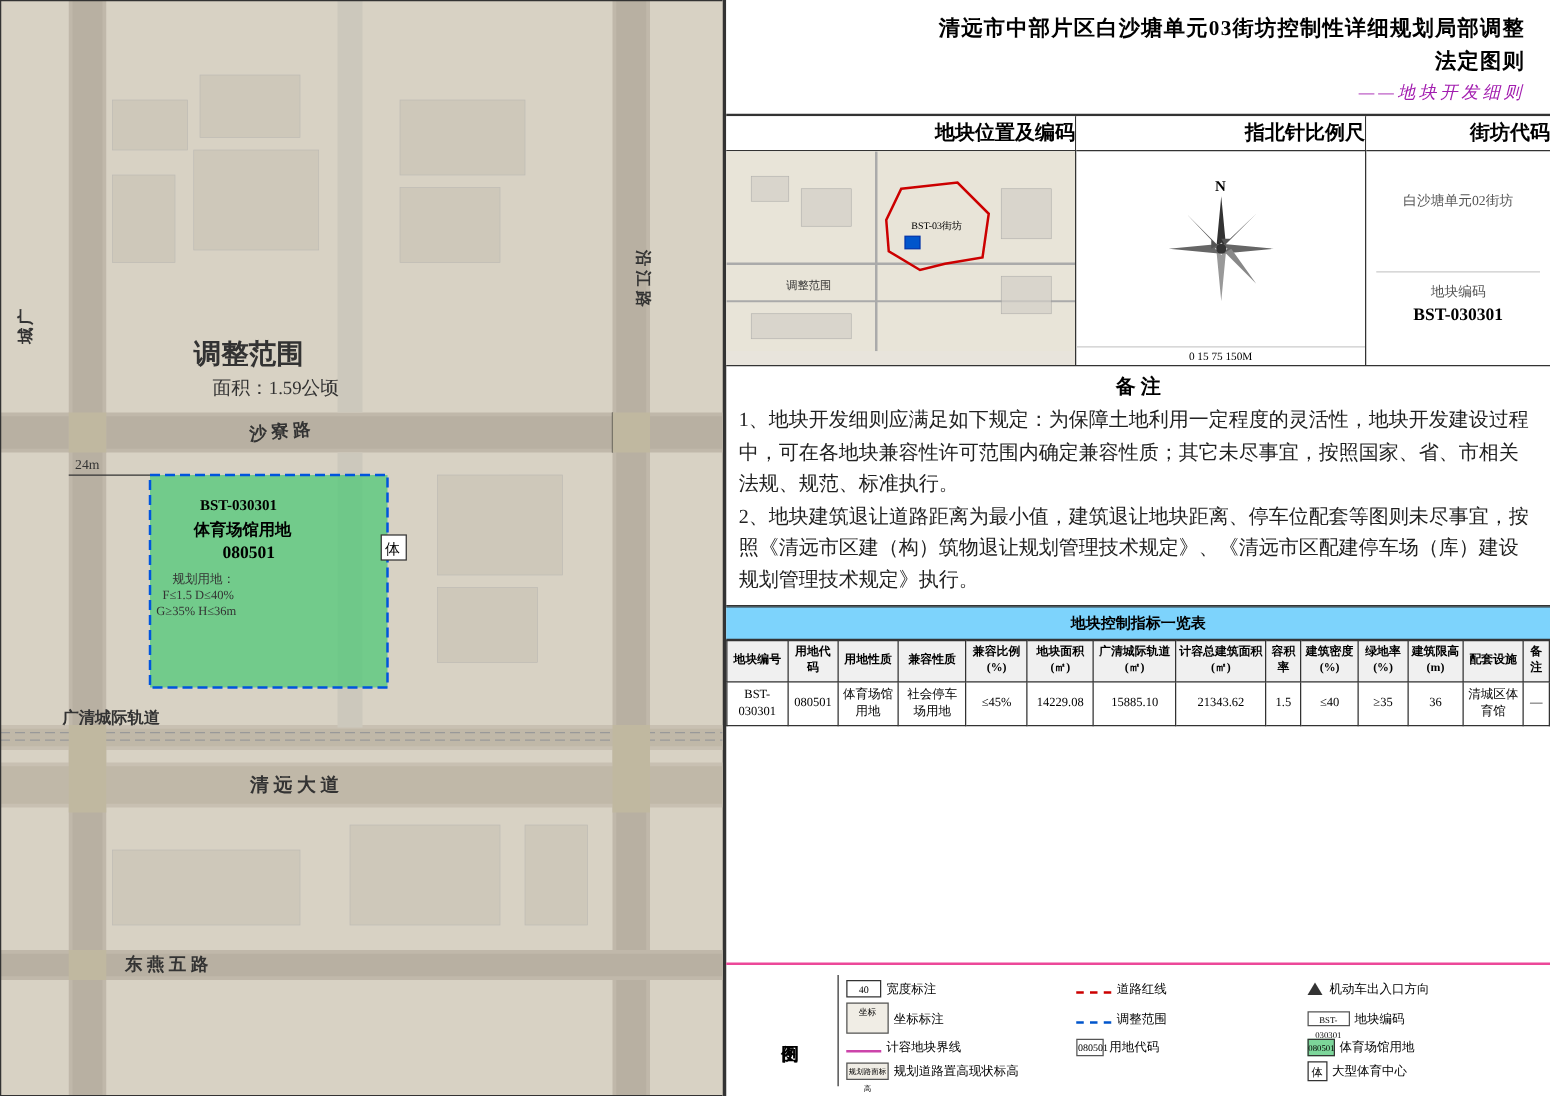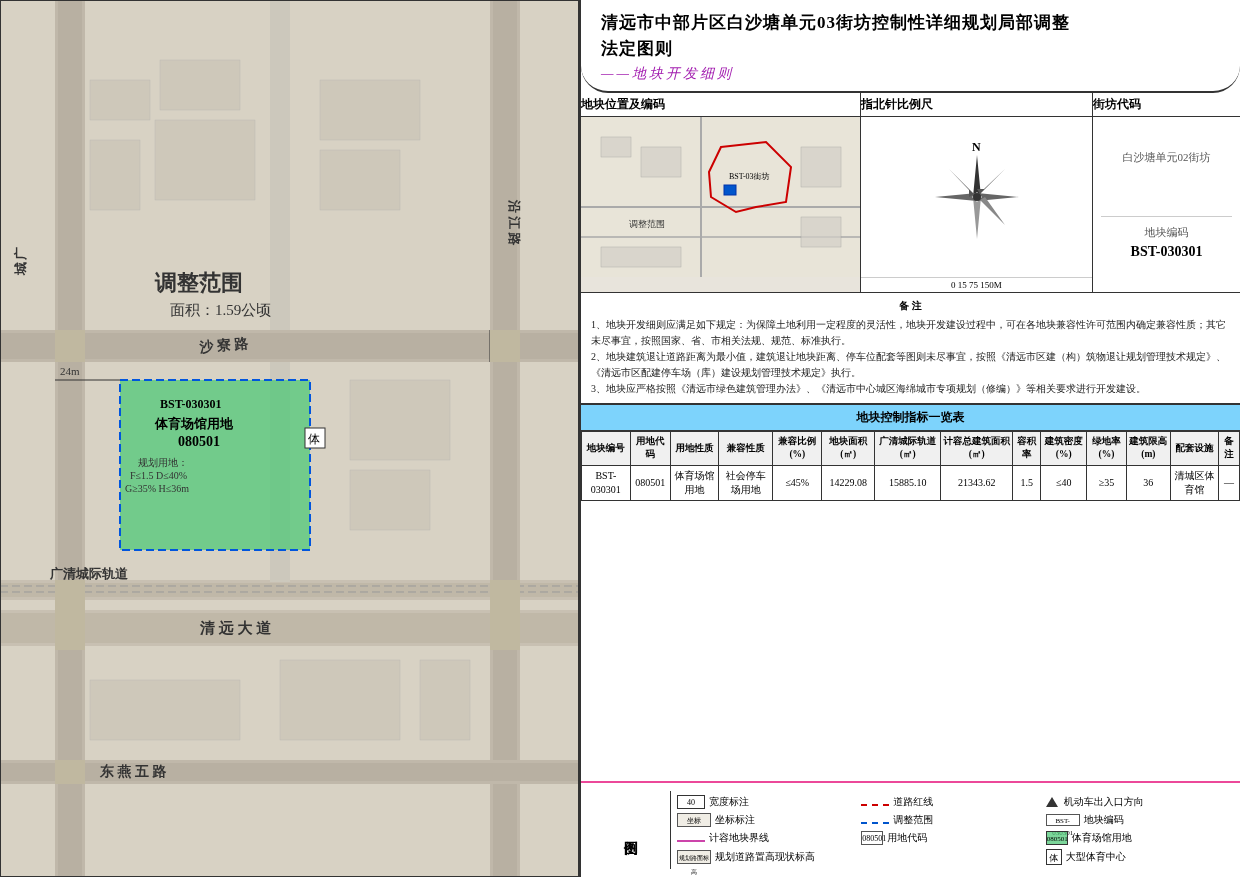--- a/index.html
+++ b/index.html
@@ -37,23 +37,22 @@
       background: #fff;
       display: flex;
       flex-direction: column;
       border-left: 1px solid #333;
     }
 
     
     .title-section {
       border-bottom: 2px solid #333;
       padding: 10px 20px 8px;
-      text-align: left;
+      text-align: right;
       background: #fff;
-      border-radius: 27px;
     }
 
     .main-title {
       font-size: 17px;
       font-weight: bold;
       color: #000;
       line-height: 1.5;
       letter-spacing: 1px;
     }
 
@@ -74,22 +73,22 @@
     }
 
     .map-thumbnail {
       width: 280px;
       border-right: 1px solid #333;
       display: flex;
       flex-direction: column;
     }
 
     .section-header {
-      text-align: left;
-      font-size: 12px;
+      text-align: right;
+      font-size: 16px;
       font-weight: bold;
       padding: 3px 0;
       border-bottom: 1px solid #333;
       background: #fff;
     }
 
     .compass-section {
       width: 232px;
       border-right: 1px solid #333;
       display: flex;
@@ -103,27 +102,27 @@
     }
 
     
     .notes-section {
       border-bottom: 1px solid #333;
       padding: 6px 10px;
     }
 
     .notes-header {
       text-align: center;
-      font-size: 10px;
+      font-size: 16px;
       font-weight: bold;
       margin-bottom: 4px;
     }
 
     .notes-text {
-      font-size: 10px;
+      font-size: 16px;
       color: #222;
       line-height: 1.6;
     }
 
     
     .table-section {
       flex: 1;
       padding: 0;
     }
 
@@ -375,21 +374,20 @@
             <div style="font-size:14px;font-weight:bold;">BST-030301</div>
           </div>
         </div>
       </div>
     </div>
 
     <div class="notes-section">
       <div class="notes-header">备 注</div>
       <div class="notes-text">1、地块开发细则应满足如下规定：为保障土地利用一定程度的灵活性，地块开发建设过程中，可在各地块兼容性许可范围内确定兼容性质；其它未尽事宜，按照国家、省、市相关法规、规范、标准执行。</div>
       <div class="notes-text">2、地块建筑退让道路距离为最小值，建筑退让地块距离、停车位配套等图则未尽事宜，按照《清远市区建（构）筑物退让规划管理技术规定》、《清远市区配建停车场（库）建设规划管理技术规定》执行。</div>
-      <div class="notes-text">3、地块应严格按照《清远市绿色建筑管理办法》、《清远市中心城区海绵城市专项规划（修编）》等相关要求进行开发建设。</div>
     </div>
 
     <div class="table-section">
       <div class="table-header">地块控制指标一览表</div>
       <table class="data-table">
         <thead>
           <tr>
             <th>地块编号</th>
             <th>用地代码</th>
             <th>用地性质</th>
@@ -439,21 +437,21 @@
           <div class="legend-item">
             <span style="display:inline-block;width:28px;height:2px;border-top:2px dashed #cc0000;margin-top:6px;"></span>
             <span>道路红线</span>
           </div>
           <div class="legend-item">
             <span style="display:inline-block;width:0;height:0;border-left:6px solid transparent;border-right:6px solid transparent;border-bottom:10px solid #333;margin-right:2px;"></span>
             <span>机动车出入口方向</span>
           </div>
 
           <div class="legend-item">
-            <span style="display:inline-block;width:34px;height:14px;border:1px solid #555;background:#f0ede5;font-size:7px;text-align:center;line-height:14px;">坐标</span>
+            <span style="display:inline-block;width:34px;height:25px;border:1px solid #555;background:#f0ede5;font-size:7px;text-align:center;line-height:14px;">坐标</span>
             <span>坐标标注</span>
           </div>
           <div class="legend-item">
             <span style="display:inline-block;width:28px;height:2px;border-top:2px dashed #0055cc;margin-top:6px;"></span>
             <span>调整范围</span>
           </div>
           <div class="legend-item">
             <span style="display:inline-block;width:34px;height:12px;border:1px solid #555;background:white;font-size:7px;text-align:center;line-height:12px;">BST-030301</span>
             <span>地块编码</span>
           </div>

